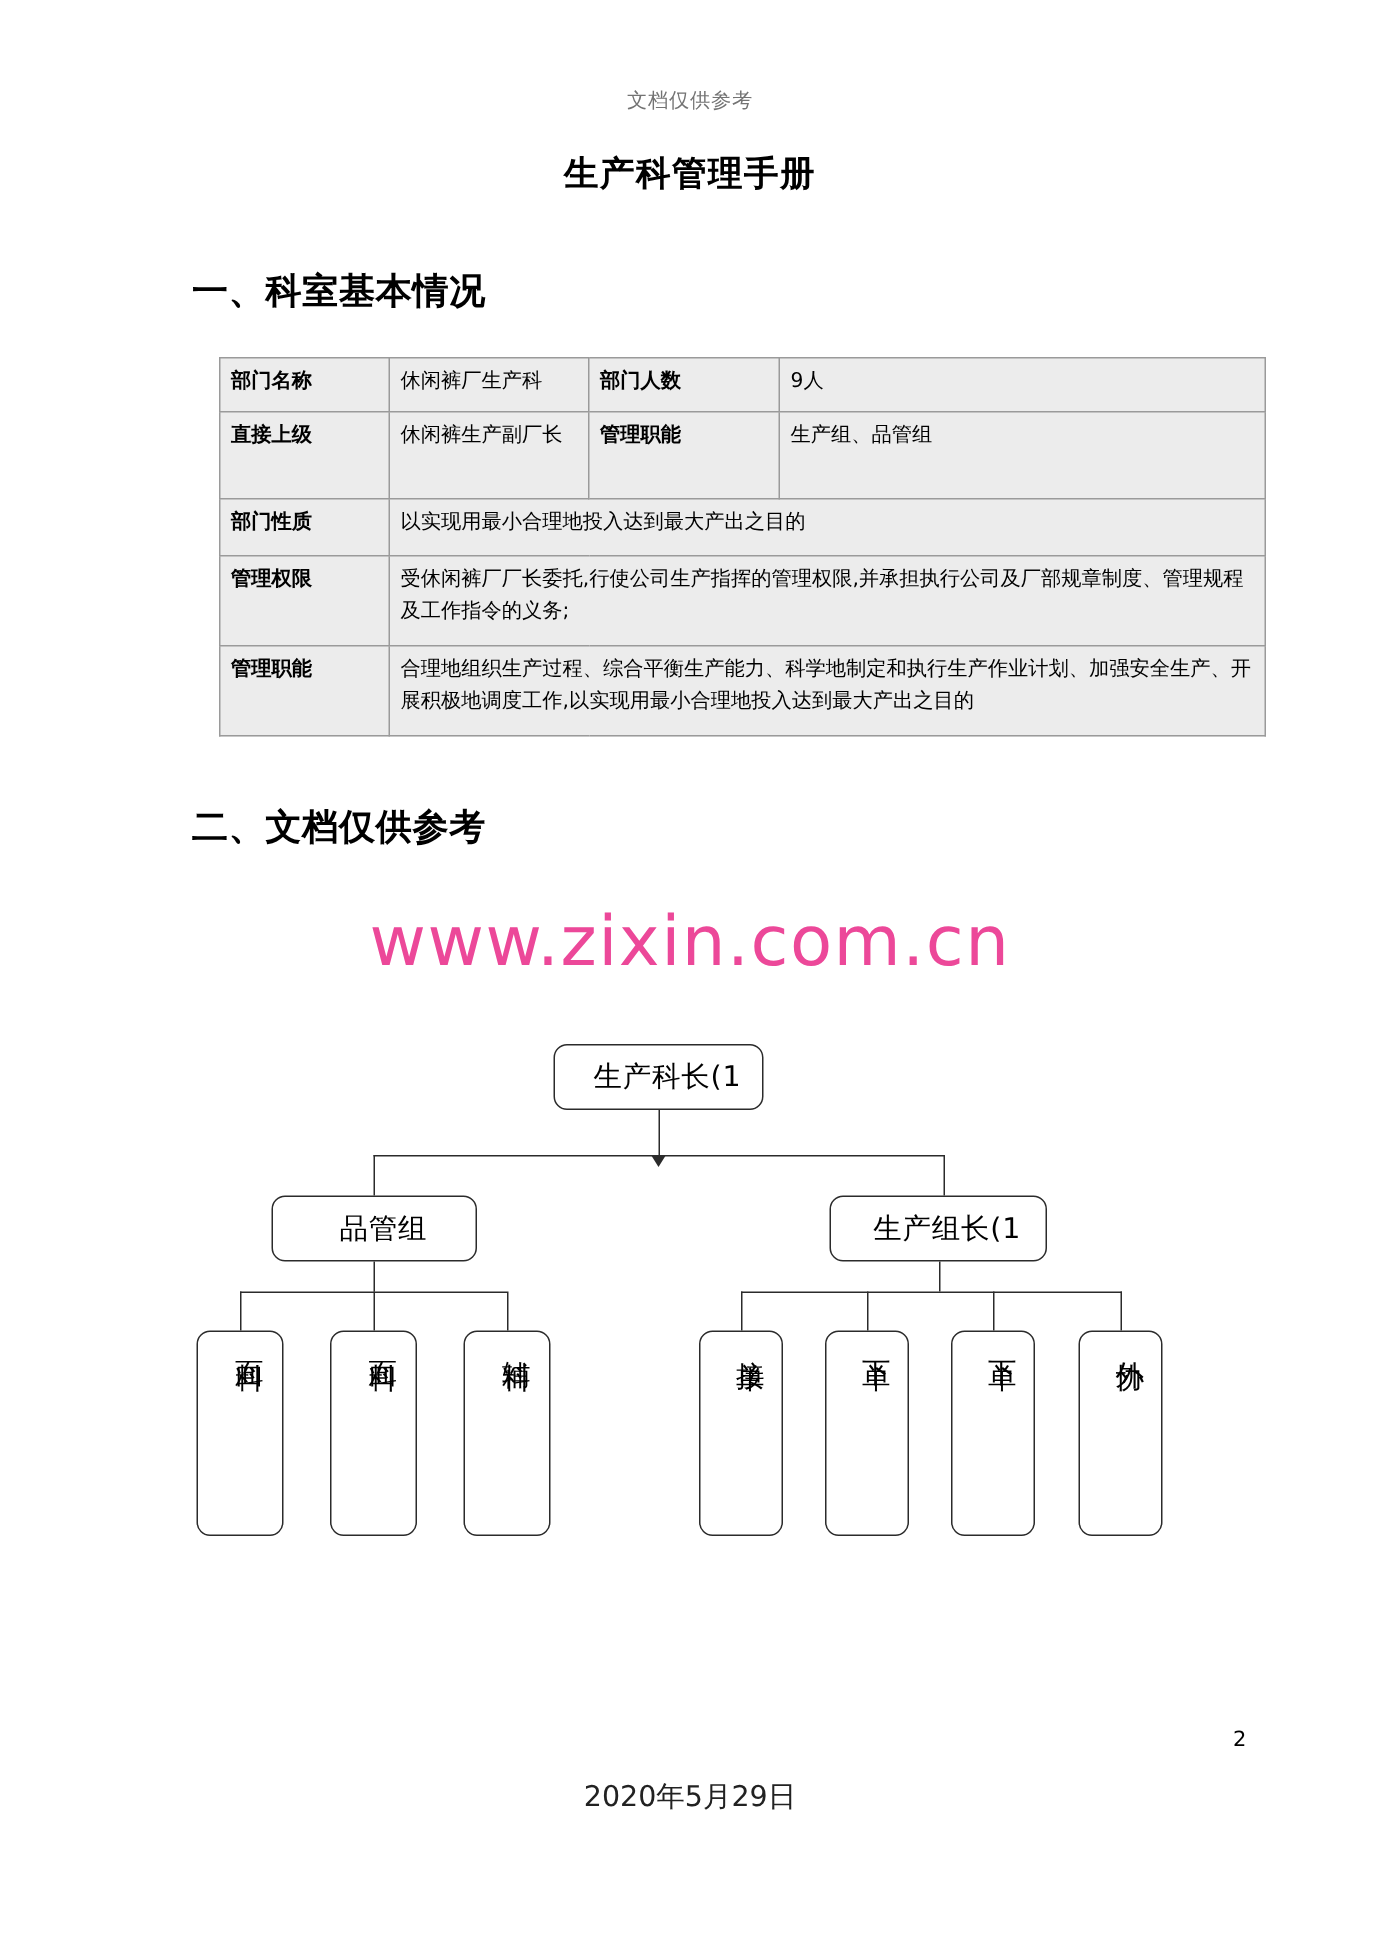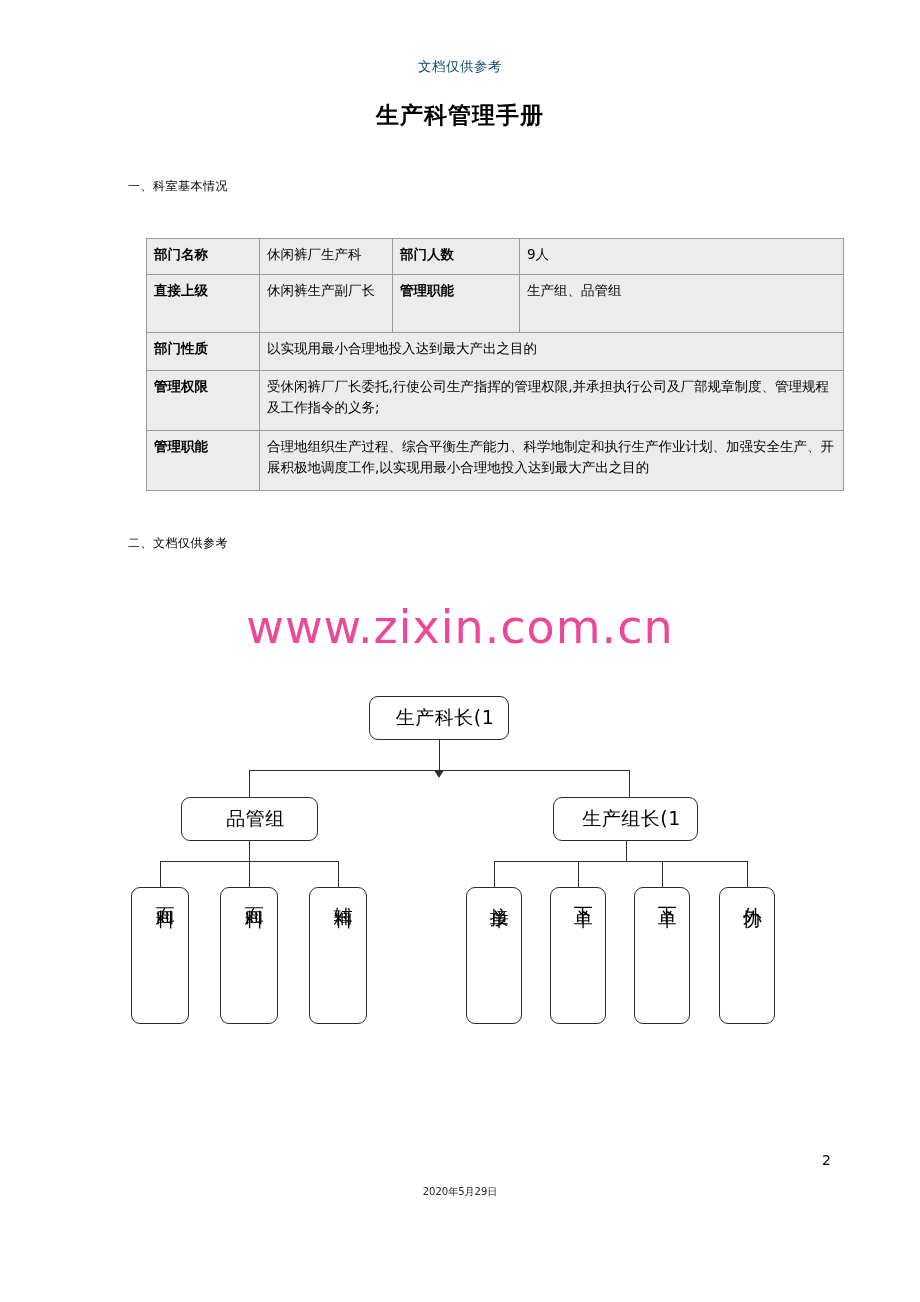--- a/index.html
+++ b/index.html
@@ -23,43 +23,43 @@
   }
 
   
   .doc-header {
     position: absolute;
     top: 58px;
     left: 0;
     width: 920px;
     text-align: center;
     font-size: 13.5px;
-    color: #0c4a6e;
+    color: #737373;
     font-family: "DejaVu Sans", "Liberation Sans", sans-serif;
     letter-spacing: 0.5px;
   }
 
   
   .doc-title {
     position: absolute;
     top: 100px;
     left: 0;
     width: 920px;
     text-align: center;
     font-size: 23px;
     font-weight: bold;
     font-family: "DejaVu Sans", "Liberation Sans", sans-serif;
     letter-spacing: 1px;
   }
 
   
   .section-heading {
     position: absolute;
-    font-size: 12px;
-    font-weight: normal;
+    font-size: 24px;
+    font-weight: bold;
     font-family: "DejaVu Sans", "Liberation Sans", sans-serif;
     letter-spacing: 0.5px;
   }
   #sec1 { top: 178px; left: 128px; }
   #sec2 { top: 535px; left: 128px; }
 
   
   .info-table {
     position: absolute;
     top: 238px;
@@ -169,21 +169,21 @@
     left: 822px;
     font-size: 14px;
     font-family: "DejaVu Sans", "Liberation Sans", sans-serif;
   }
   .doc-footer {
     position: absolute;
     top: 1185px;
     left: 0;
     width: 920px;
     text-align: center;
-    font-size: 10px;
+    font-size: 19px;
     font-family: "DejaVu Sans", "Liberation Sans", sans-serif;
     color: #222;
   }
 </style>
 </head>
 <body>
 
 <div class="page">
 
   <div class="doc-header">文档仅供参考</div>

